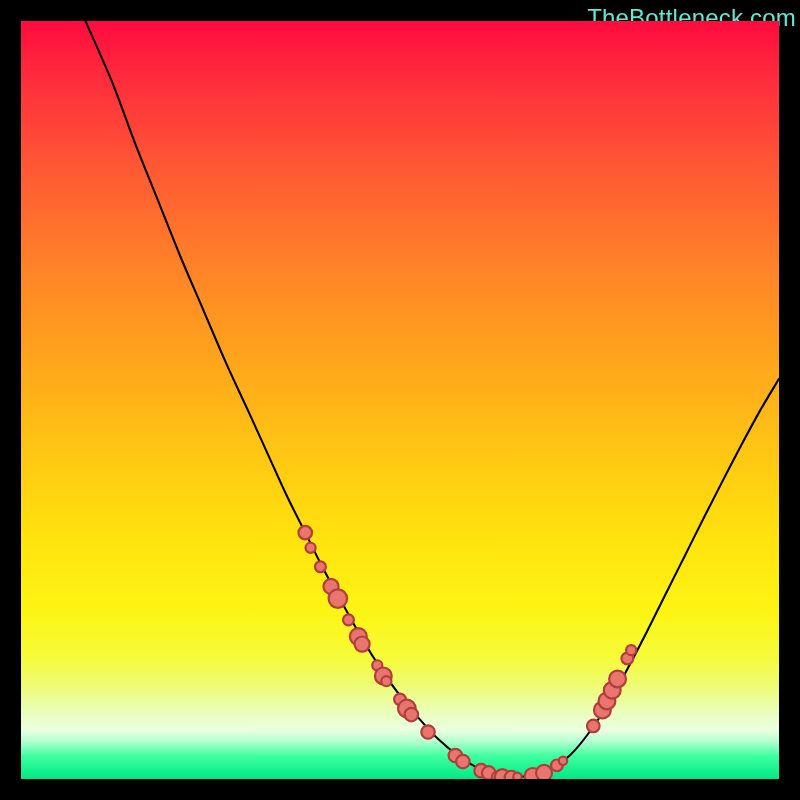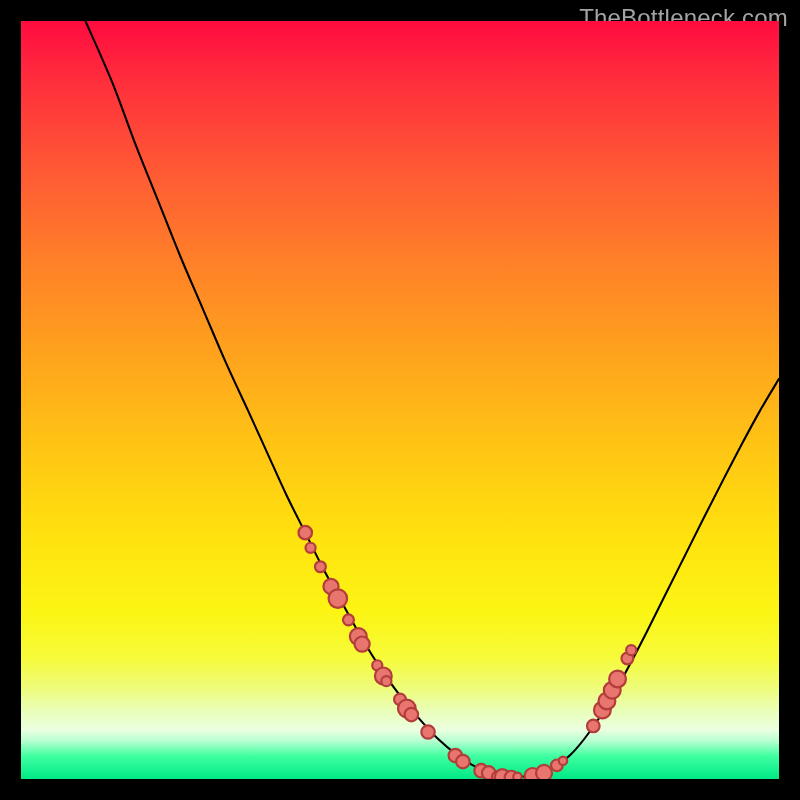--- a/index.html
+++ b/index.html
@@ -36,23 +36,23 @@
       #eefc7a 88%,
       #e9feb8 91%,
       #ebffe0 93.5%,
       #b6ffd0 95%,
       #3effa0 97%,
       #00e985 100%
     );
   }
   .watermark {
     position: absolute;
-    right: 12px;
+    right: 4px;
     top: 4px;
-    color: #a3a3a3;
+    color: #5eead4;
     font-size: 24px;
     font-weight: 500;
     letter-spacing: 0.2px;
     user-select: none;
   }
   svg.overlay {
     position: absolute;
     inset: 0;
   }
   .marker {

